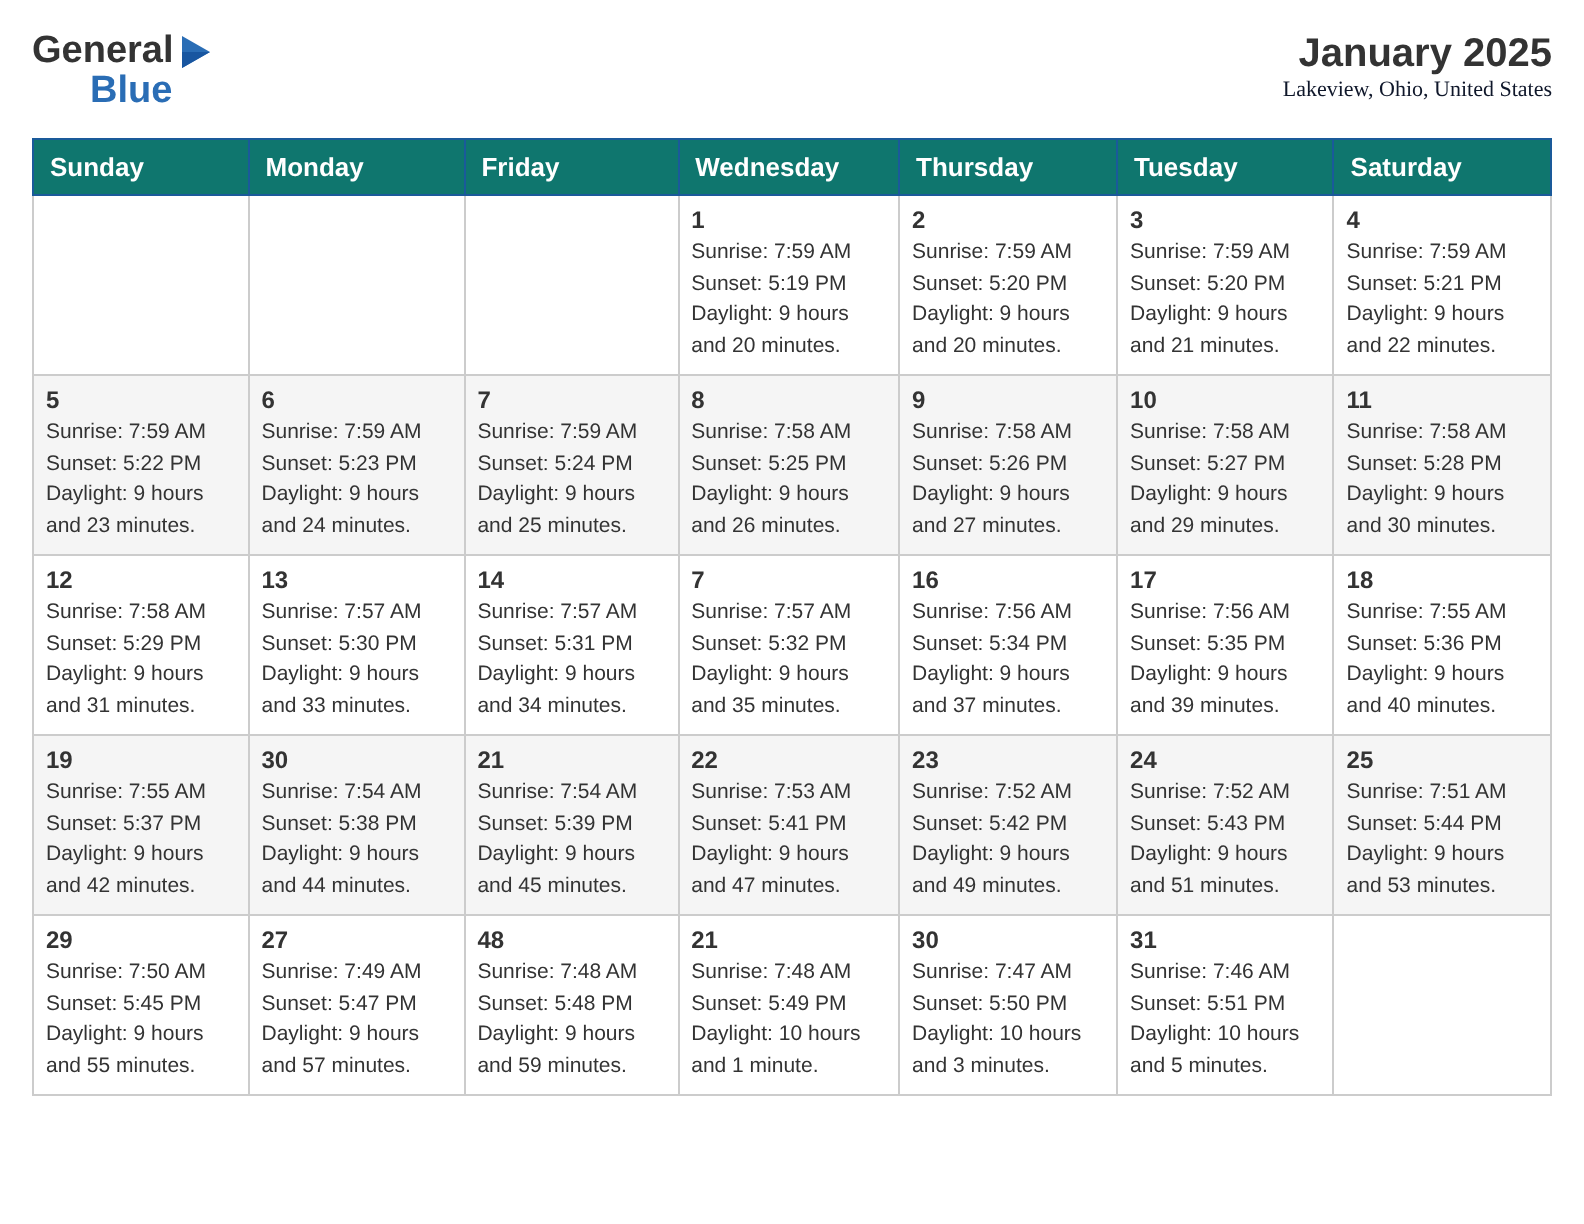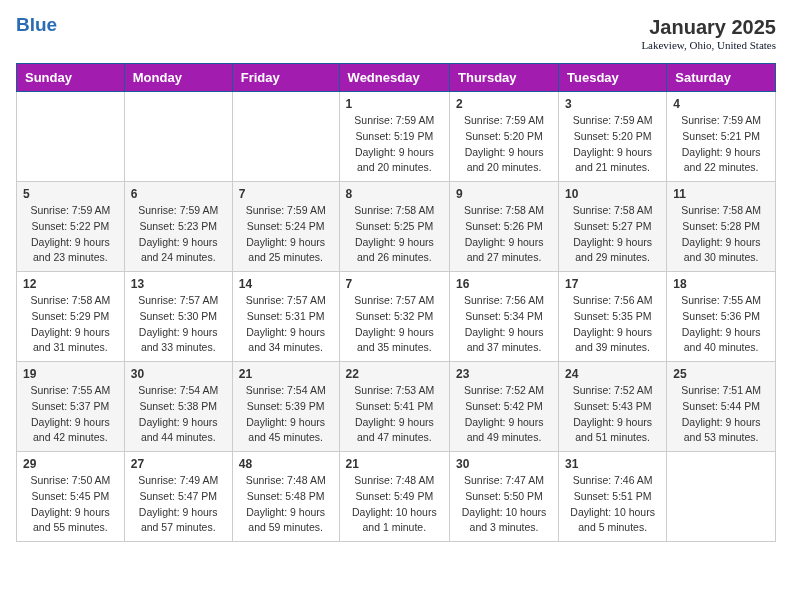--- a/index.html
+++ b/index.html
@@ -33,21 +33,21 @@
       font-size: 11px;
       color: #0f172a;
       font-family: Liberation Serif, serif;
     }
     .calendar {
       width: 100%;
       border-collapse: collapse;
       border: 1px solid #ccc;
     }
     .calendar th {
-      background-color: #a21caf;
+      background-color: #0f766e;
       color: #fff;
       font-size: 13px;
       font-weight: bold;
       text-align: left;
       padding: 6px 8px;
       border: 1px solid #1a5a9a;
     }
     .calendar td {
       vertical-align: top;
       border: 1px solid #ccc;
@@ -67,33 +67,39 @@
     .day-number {
       font-weight: bold;
       font-size: 12px;
       margin-bottom: 2px;
       display: block;
     }
     .day-info {
       font-size: 10.5px;
       line-height: 1.5;
       color: #333;
-      text-align: center;
     }
     .empty-cell {
       background: #f9f9f9;
     }
   </style>
 </head>
 <body>
 
 <div class="header">
   <div class="logo">
   <div>
-    <div style="font-size:19px; font-weight:bold; color:#2a6db5; margin-top:-2px;">Blue</div>
+    <div style="display:flex; align-items:center; line-height:1.1;">
+      <span style="font-size:19px; font-weight:bold; color:#333;">General</span>
+      <svg width="20" height="20" viewBox="0 0 20 20" style="margin-left:2px;">
+        <polygon points="2,2 16,10 2,18" fill="#2a6db5"></polygon>
+        <polygon points="2,10 16,10 2,18" fill="#1856a0"></polygon>
+      </svg>
+    </div>
+    <div style="font-size:19px; font-weight:bold; color:#2a6db5; margin-top:-2px;margin-left:29px;">Blue</div>
   </div>
 </div>
   <div class="title-block">
     <div class="month-title">January 2025</div>
     <div class="location-title">Lakeview, Ohio, United States</div>
   </div>
 </div>
 
 <table class="calendar">
   <thead>

